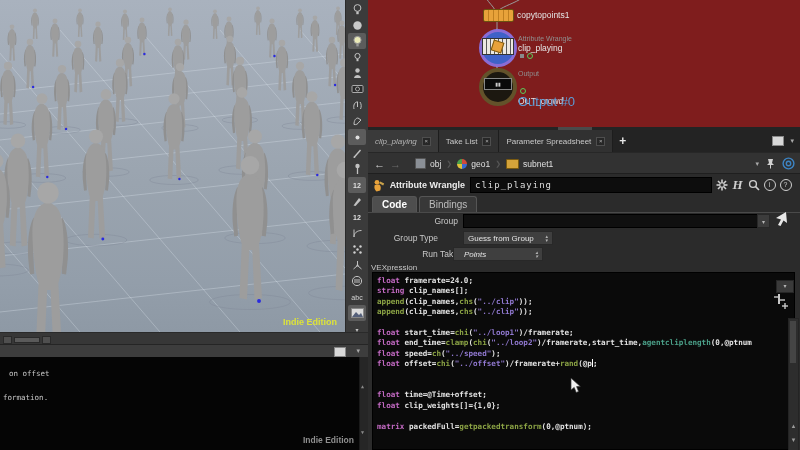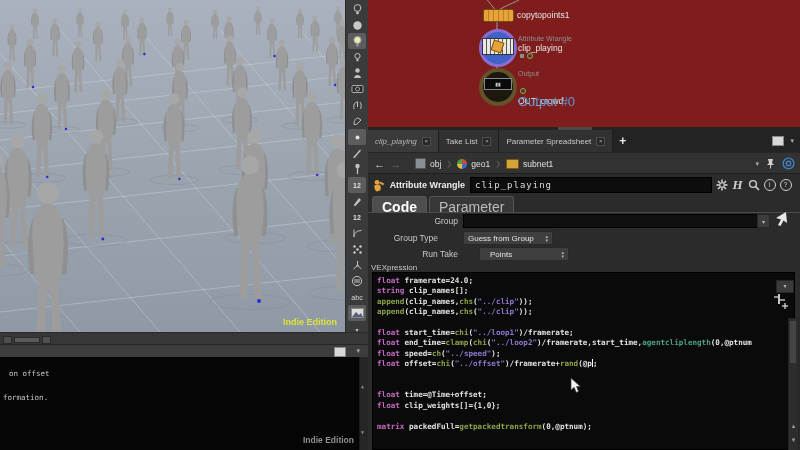--- a/index.html
+++ b/index.html
@@ -49,21 +49,21 @@
   #nodeheader{left:368px;top:173px;width:432px;height:22px;background:#2b2b2b;border-top:1px solid #1f1f1f;
               display:flex;align-items:center;}
   #nh-type{font-size:9px;font-weight:bold;color:#ececec;margin-left:4px;white-space:nowrap;}
   #nh-name{margin-left:5px;width:260px;height:14px;background:#0d0d0d;border:1px solid #000;color:#dedede;
            font-family:"DejaVu Sans Mono",monospace;font-size:9px;line-height:14px;padding-left:4px;letter-spacing:1px;}
   .nh-icon{margin-left:3px;color:#d0d0d0;display:flex;align-items:center;justify-content:center;width:13px;height:13px;}
   .circ{width:10px;height:10px;border:1px solid #cfcfcf;border-radius:50%;font-size:7px;line-height:10px;
         text-align:center;color:#cfcfcf;}
   
   #paramtabs{left:372px;top:196px;height:16px;display:flex;gap:2px;}
-  .ctab{font-size:14px;padding:2px 9px 0 9px;border-radius:3px 3px 0 0;border:1px solid #555;border-bottom:none;}
+  .ctab{font-size:10px;padding:2px 9px 0 9px;border-radius:3px 3px 0 0;border:1px solid #555;border-bottom:none;}
   .ctab.active{background:#4e4e4e;color:#fff;font-weight:bold;}
   .ctab.idle{background:#383838;color:#bdbdbd;}
   #paramsep{left:368px;top:212px;width:432px;height:1px;background:#4a4a4a;}
   .plabel{position:absolute;width:90px;text-align:right;font-size:8.5px;color:#c9c9c9;}
   .pfield{position:absolute;background:#101010;border:1px solid #000;height:12px;}
   .pdrop{position:absolute;background:#3f3f3f;border:1px solid #282828;height:12px;font-size:8px;color:#e3e3e3;
          display:flex;align-items:center;padding:0 4px;box-sizing:content-box;}
   .spin{margin-left:auto;display:flex;flex-direction:column;font-size:5px;line-height:4px;color:#b5b5b5;}
   #vex-label{left:371px;top:263px;font-size:8px;color:#c6c6c6;}
   
@@ -454,21 +454,21 @@
         <div class="circ">i</div>
       </div>
       <div class="nh-icon">
         <div class="circ">?</div>
       </div>
     </div>
   </div>
 
   <div class="abs" id="paramtabs">
     <div class="ctab active">Code</div>
-    <div class="ctab idle">Parameter</div>
+    <div class="ctab idle">Bindings</div>
   </div>
   <div class="abs" id="paramsep"></div>
 
   <div class="plabel" style="left:368px;top:216px;">Group</div>
   <div class="pfield" style="left:463px;top:214px;width:293px;"></div>
   <div class="abs" style="left:757px;top:214px;width:13px;height:14px;background:#3c3c3c;border:1px solid #282828;
        color:#b5b5b5;font-size:6px;text-align:center;line-height:14px;box-sizing:border-box;">▾</div>
   <svg class="abs" style="left:774px;top:211px;" width="14" height="16" viewBox="0 0 14 16">
     <path d="M12,1 L2,7 L7,8.5 L4,14 L6.5,15 L9.5,9.5 L13,12 Z" fill="#e8e8e8"></path>
   </svg>
@@ -476,21 +476,21 @@
   <div class="plabel" style="left:348px;top:233px;">Group Type</div>
   <div class="pdrop" style="left:463px;top:231px;width:80px;">
     <span>Guess from Group</span>
     <span class="spin">
         <span>▴</span>
         <span>▾</span>
       </span>
   </div>
 
   <div class="plabel" style="left:368px;top:249px;">Run Take</div>
-  <div class="pdrop" style="left:479px;top:247px;width:80px;">
+  <div class="pdrop" style="left:453px;top:247px;width:80px;font-style:italic;">
     <span style="margin-left:6px;">Points</span>
     <span class="spin">
         <span>▴</span>
         <span>▾</span>
       </span>
   </div>
 
   <div class="abs" id="vex-label">VEXpression</div>
 
   <div class="abs" id="code"><div><span class="tok-k">float</span><span class="tok-p"> framerate=24.0;</span></div><div><span class="tok-k">string</span><span class="tok-p"> clip_names[];</span></div><div><span class="tok-f">append</span><span class="tok-p">(clip_names,</span><span class="tok-f">chs</span><span class="tok-p">(</span><span class="tok-s">"../clip"</span><span class="tok-p">));</span></div><div><span class="tok-f">append</span><span class="tok-p">(clip_names,</span><span class="tok-f">chs</span><span class="tok-p">(</span><span class="tok-s">"../clip"</span><span class="tok-p">));</span></div><div>&nbsp;</div><div><span class="tok-k">float</span><span class="tok-p"> start_time=</span><span class="tok-f">chi</span><span class="tok-p">(</span><span class="tok-s">"../loop1"</span><span class="tok-p">)/framerate;</span></div><div><span class="tok-k">float</span><span class="tok-p"> end_time=</span><span class="tok-f">clamp</span><span class="tok-p">(</span><span class="tok-f">chi</span><span class="tok-p">(</span><span class="tok-s">"../loop2"</span><span class="tok-p">)/framerate,start_time,</span><span class="tok-t">agentcliplength</span><span class="tok-p">(0,@ptnum</span></div><div><span class="tok-k">float</span><span class="tok-p"> speed=</span><span class="tok-f">ch</span><span class="tok-p">(</span><span class="tok-s">"../speed"</span><span class="tok-p">);</span></div><div><span class="tok-k">float</span><span class="tok-p"> offset=</span><span class="tok-f">chi</span><span class="tok-p">(</span><span class="tok-s">"../offset"</span><span class="tok-p">)/framerate+</span><span class="tok-f">rand</span><span class="tok-p">(@p</span><span class="caret"></span><span class="tok-p">;</span></div><div>&nbsp;</div><div>&nbsp;</div><div><span class="tok-k">float</span><span class="tok-p"> time=@Time+offset;</span></div><div><span class="tok-k">float</span><span class="tok-p"> clip_weights[]={1,0};</span></div><div>&nbsp;</div><div><span class="tok-k">matrix</span><span class="tok-p"> packedFull=</span><span class="tok-f">getpackedtransform</span><span class="tok-p">(0,@ptnum);</span></div><div>&nbsp;</div><div>&nbsp;</div></div>

